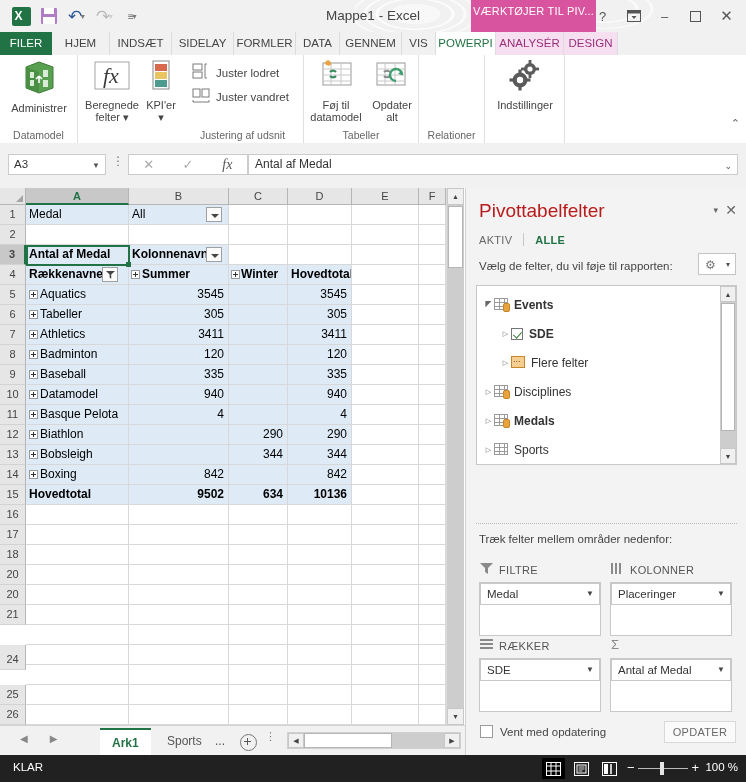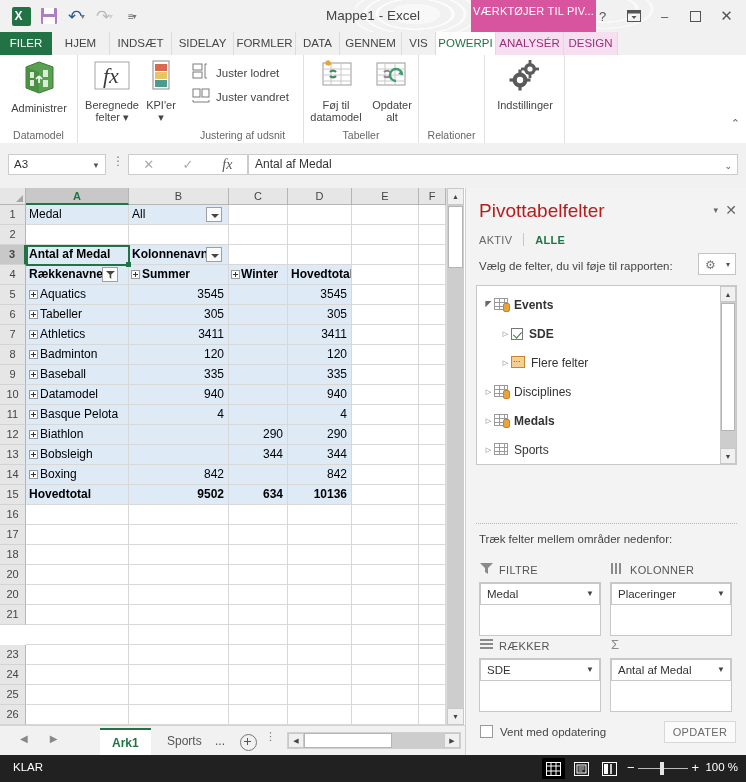--- a/index.html
+++ b/index.html
@@ -448,21 +448,21 @@
         <div class="rowhead" style="top: 277px;">14</div>
         <div class="rowhead" style="top: 297px;">15</div>
         <div class="rowhead" style="top: 317px;">16</div>
         <div class="rowhead" style="top: 337px;">17</div>
         <div class="rowhead" style="top: 357px;">18</div>
         <div class="rowhead" style="top: 377px;">20</div>
         <div class="rowhead" style="top: 397px;">20</div>
         <div class="rowhead" style="top: 417px;">21</div>
         <div class="rowhead" style="top: 459px; font-weight: bold;">22</div>
         <div class="rowhead" style="top: 457px;">23</div>
-        <div class="rowhead" style="top: 477px; text-align: center;">24</div>
+        <div class="rowhead" style="top: 462px; text-align: center;">24</div>
         <div class="rowhead" style="top: 497px;">25</div>
         <div class="rowhead" style="top: 517px;">26</div>
       </div>
     <div id="cells">
         <div class="cell" style="left: 26px; top: 17px; width: 103px;"></div>
         <div class="cell" style="left: 129px; top: 17px; width: 100px;"></div>
         <div class="cell" style="left: 229px; top: 17px; width: 59px;"></div>
         <div class="cell" style="left: 288px; top: 17px; width: 64px;"></div>
         <div class="cell" style="left: 352px; top: 17px; width: 67px;"></div>
         <div class="cell" style="left: 419px; top: 17px; width: 27px;"></div>

